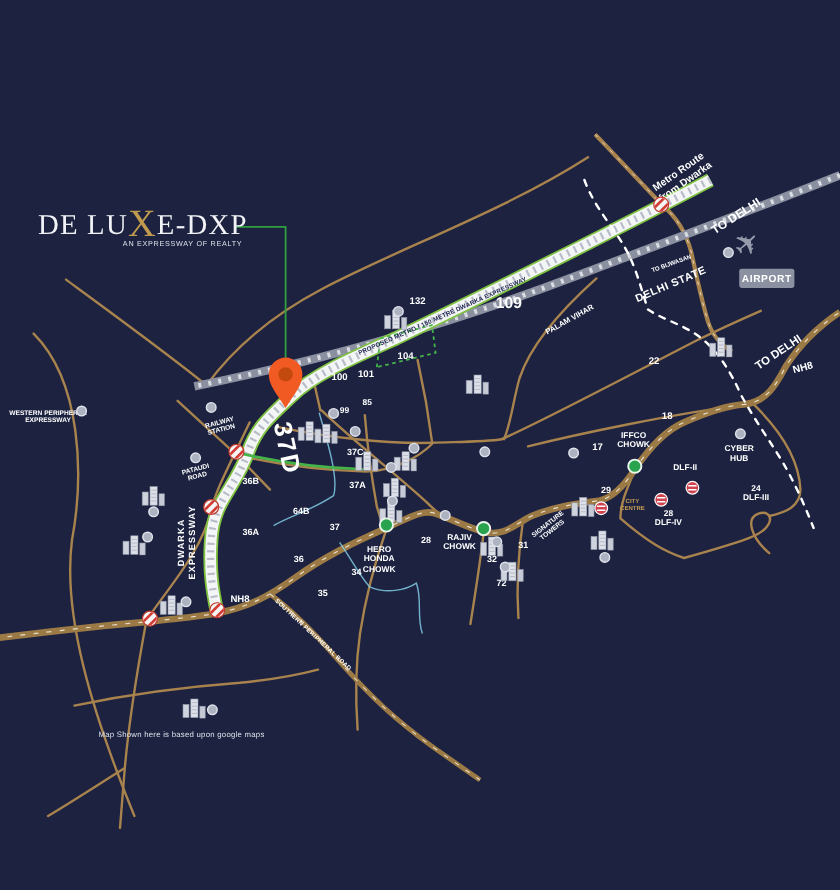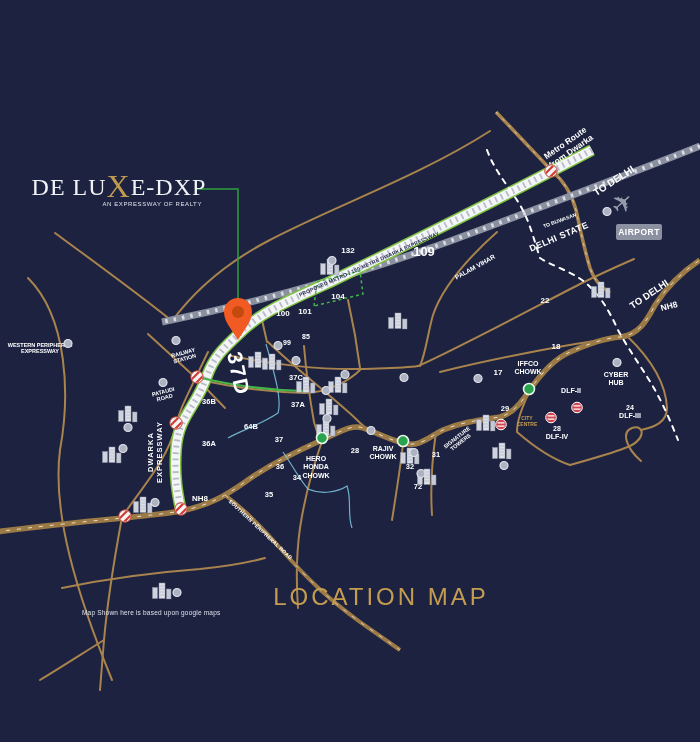--- a/index.html
+++ b/index.html
@@ -130,21 +130,21 @@
 STATION</div>
       <div class="lbl" style="left: 164px; top: 395px; font-size: 5.5px; font-weight: 700; color: rgb(255, 255, 255); transform: translate(-50%, -50%) rotate(-15deg);">PATAUDI
 ROAD</div>
       <div class="lbl" style="left: 156px; top: 452px; font-size: 7.5px; font-weight: 700; color: rgb(255, 255, 255); letter-spacing: 1px; transform: translate(-50%, -50%) rotate(-90deg);">DWARKA
 EXPRESSWAY</div>
       <div class="lbl" style="left: 238px; top: 374px; font-size: 21px; font-weight: 700; color: rgb(255, 255, 255); letter-spacing: 2px; transform: translate(-50%, -50%) rotate(78deg);">37D</div>
       <div class="lbl" style="left: 209px; top: 402px; font-size: 7.5px; font-weight: 600; color: rgb(255, 255, 255); transform: translate(-50%, -50%) rotate(0deg);">36B</div>
       <div class="lbl" style="left: 251px; top: 427px; font-size: 7.5px; font-weight: 600; color: rgb(255, 255, 255); transform: translate(-50%, -50%) rotate(0deg);">64B</div>
       <div class="lbl" style="left: 209px; top: 444px; font-size: 7.5px; font-weight: 600; color: rgb(255, 255, 255); transform: translate(-50%, -50%) rotate(0deg);">36A</div>
       <div class="lbl" style="left: 279px; top: 440px; font-size: 7.5px; font-weight: 600; color: rgb(255, 255, 255); transform: translate(-50%, -50%) rotate(0deg);">37</div>
-      <div class="lbl" style="left: 249px; top: 467px; font-size: 7.5px; font-weight: 600; color: rgb(255, 255, 255); transform: translate(-50%, -50%) rotate(0deg); margin-left: 31px;">36</div>
+      <div class="lbl" style="left: 249px; top: 467px; font-size: 7.5px; font-weight: 600; color: rgb(255, 255, 255); transform: translate(-50%, -50%) rotate(0deg);">36</div>
       <div class="lbl" style="left: 269px; top: 495px; font-size: 7.5px; font-weight: 600; color: rgb(255, 255, 255); transform: translate(-50%, -50%) rotate(0deg);">35</div>
       <div class="lbl" style="left: 297px; top: 478px; font-size: 7.5px; font-weight: 600; color: rgb(255, 255, 255); transform: translate(-50%, -50%) rotate(0deg);">34</div>
       <div class="lbl" style="left: 200px; top: 499px; font-size: 8px; font-weight: 700; color: rgb(255, 255, 255); transform: translate(-50%, -50%) rotate(0deg);">NH8</div>
       <div class="lbl" style="left: 296px; top: 378px; font-size: 7.5px; font-weight: 600; color: rgb(255, 255, 255); transform: translate(-50%, -50%) rotate(0deg);">37C</div>
       <div class="lbl" style="left: 298px; top: 405px; font-size: 7.5px; font-weight: 600; color: rgb(255, 255, 255); transform: translate(-50%, -50%) rotate(0deg);">37A</div>
       <div class="lbl" style="left: 316px; top: 467px; font-size: 7px; font-weight: 700; color: rgb(255, 255, 255); transform: translate(-50%, -50%) rotate(0deg);">HERO
 HONDA
 CHOWK</div>
       <div class="lbl" style="left: 355px; top: 451px; font-size: 7.5px; font-weight: 600; color: rgb(255, 255, 255); transform: translate(-50%, -50%) rotate(0deg);">28</div>
       <div class="lbl" style="left: 370px; top: 487px; font-size: 7.5px; font-weight: 600; color: rgb(255, 255, 255); transform: translate(-50%, -50%) rotate(0deg); margin-left: 48px;">72</div>
@@ -532,15 +532,14 @@
           <line x1="3" y1="4.8" x2="10" y2="4.8" stroke="#fff" stroke-width="1.2"></line>
           <line x1="3" y1="8.2" x2="10" y2="8.2" stroke="#fff" stroke-width="1.2"></line>
         </svg></div>
       <div class="icon" style="left: 577px; top: 409px;"><svg width="13" height="13">
           <circle cx="6.5" cy="6.5" r="5.3" fill="#cf4450" stroke="#ffffff" stroke-width="1"></circle>
           <line x1="3" y1="4.8" x2="10" y2="4.8" stroke="#fff" stroke-width="1.2"></line>
           <line x1="3" y1="8.2" x2="10" y2="8.2" stroke="#fff" stroke-width="1.2"></line>
         </svg></div>
     </div>
 
-  <div id="map-title">LOCATION MAP</div>
   <div id="disclaimer">Map Shown here is based upon google maps</div>
 </div>
 
 </body></html>

